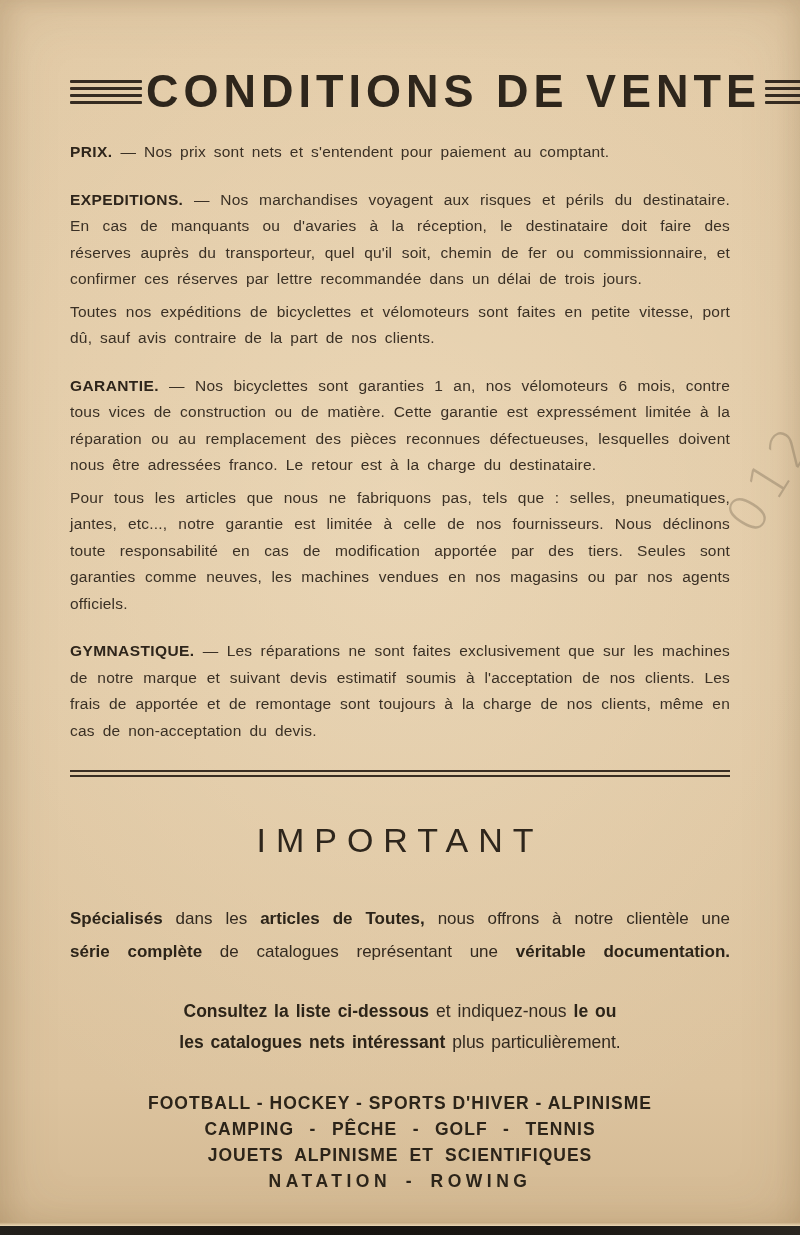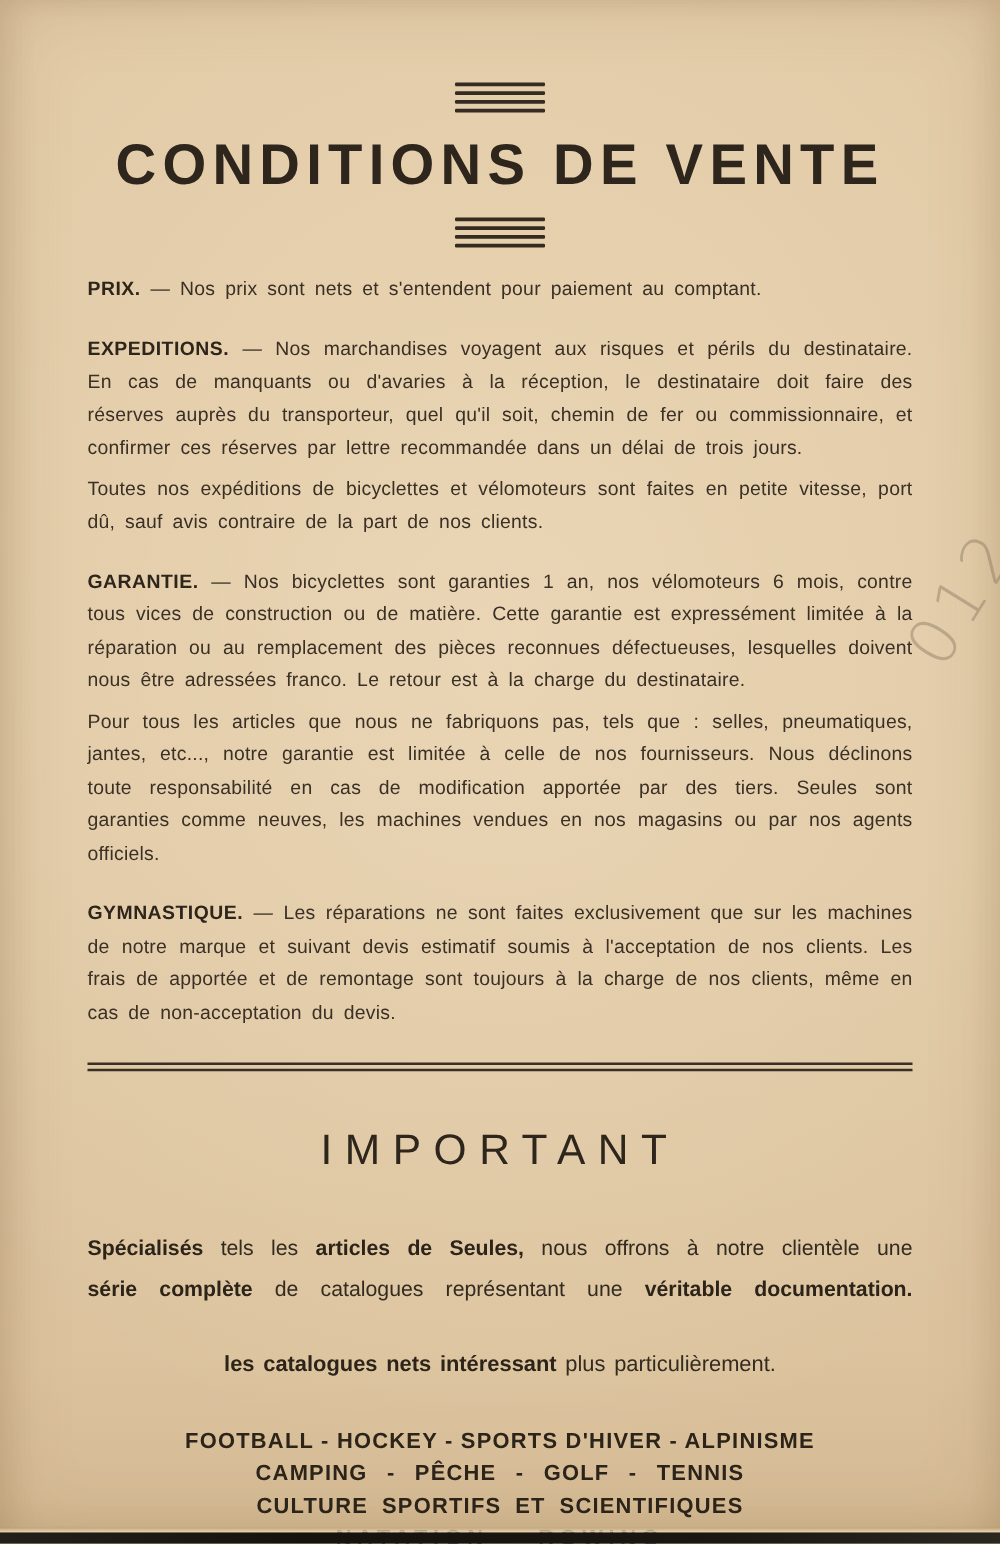--- a/index.html
+++ b/index.html
@@ -16,21 +16,21 @@
   }
   .page::before{ 
     content:"";position:absolute;inset:0;pointer-events:none;
     box-shadow:inset 0 0 60px rgba(120,90,50,0.18), inset 12px 0 18px rgba(120,90,50,0.10), inset -10px 0 16px rgba(120,90,50,0.08);
   }
   .content{position:relative;padding:0 70px;}
 
   
   .title-row{
     margin-top:66px;
-    display:flex;align-items:center;justify-content:space-between;gap:16px;flex-direction:column;
+    display:flex;align-items:center;justify-content:space-between;gap:4px;
   }
   .rule-ornament{display:flex;flex-direction:column;gap:4px;width:72px;flex:0 0 auto;}
   .rule-ornament i{display:block;height:3px;background:#352b21;border-radius:1px;}
   .page-title{
     font-size:45px;font-weight:600;letter-spacing:5px;color:#2e261c;
     white-space:nowrap;transform:scaleY(1.02);
   }
 
   
   .sections{}
@@ -128,32 +128,33 @@
       <div class="section">
         <p><span class="head">GYMNASTIQUE.</span> <span>— Les réparations ne sont faites exclusivement que sur les machines de notre marque et suivant devis estimatif soumis à l'acceptation de nos clients. Les frais de apportée et de remontage sont toujours à la charge de nos clients, même en cas de non-acceptation du devis.</span></p>
       </div>
     </div>
 
     <div class="double-rule"></div>
 
     <div class="important-heading">IMPORTANT</div>
 
     <div class="intro">
-      <div class="jline"><span class="b">Spécialisés</span><span> tels les </span><span class="b">articles de Seules,</span><span> nous offrons à notre clientèle une</span></div>
+      <div class="jline"><span class="b">Spécialisés</span><span> dans les </span><span class="b">articles de Toutes,</span><span> nous offrons à notre clientèle une</span></div>
       <div class="jline"><span class="b">série complète</span><span> de catalogues représentant une </span><span class="b">véritable documentation.</span></div>
     </div>
 
     <div class="consultez">
+      <div><span class="b">Consultez la liste ci-dessous</span><span> et indiquez-nous </span><span class="b">le ou</span></div>
       <div><span class="b">les catalogues nets intéressant</span><span> plus particulièrement.</span></div>
     </div>
 
     <div class="catalog-list">
       <div>FOOTBALL - HOCKEY - SPORTS D'HIVER - ALPINISME</div>
       <div class="ws-wide">CAMPING - PÊCHE - GOLF - TENNIS</div>
-      <div class="ws-med">CULTURE SPORTIFS ET SCIENTIFIQUES</div>
+      <div class="ws-med">JOUETS ALPINISME ET SCIENTIFIQUES</div>
       <div class="ls-wide ws-med">NATATION - ROWING</div>
 
     </div>
 
   </div>
 
   <div class="pencil-mark">012</div>
   <div class="scan-edge-highlight"></div>
   <div class="scan-edge-bottom"></div>
 </div>

